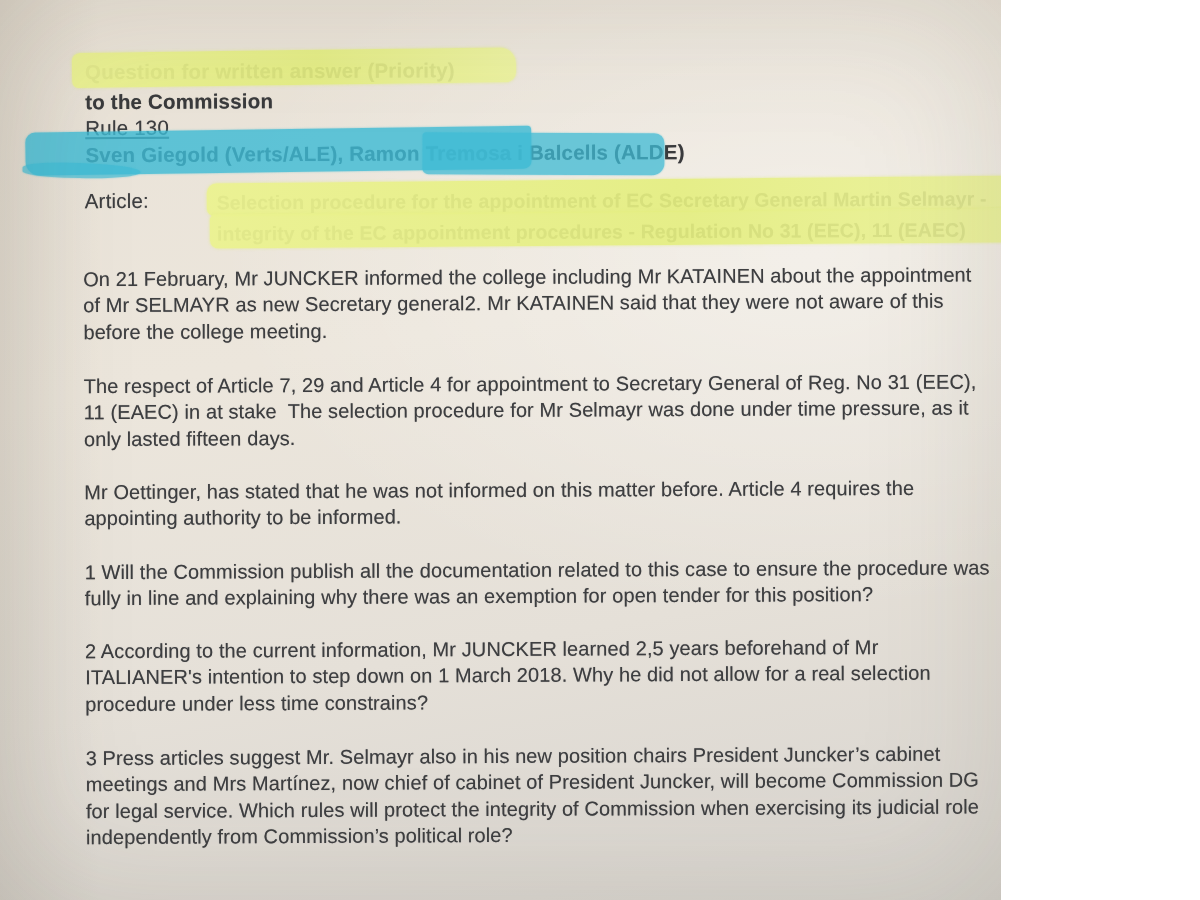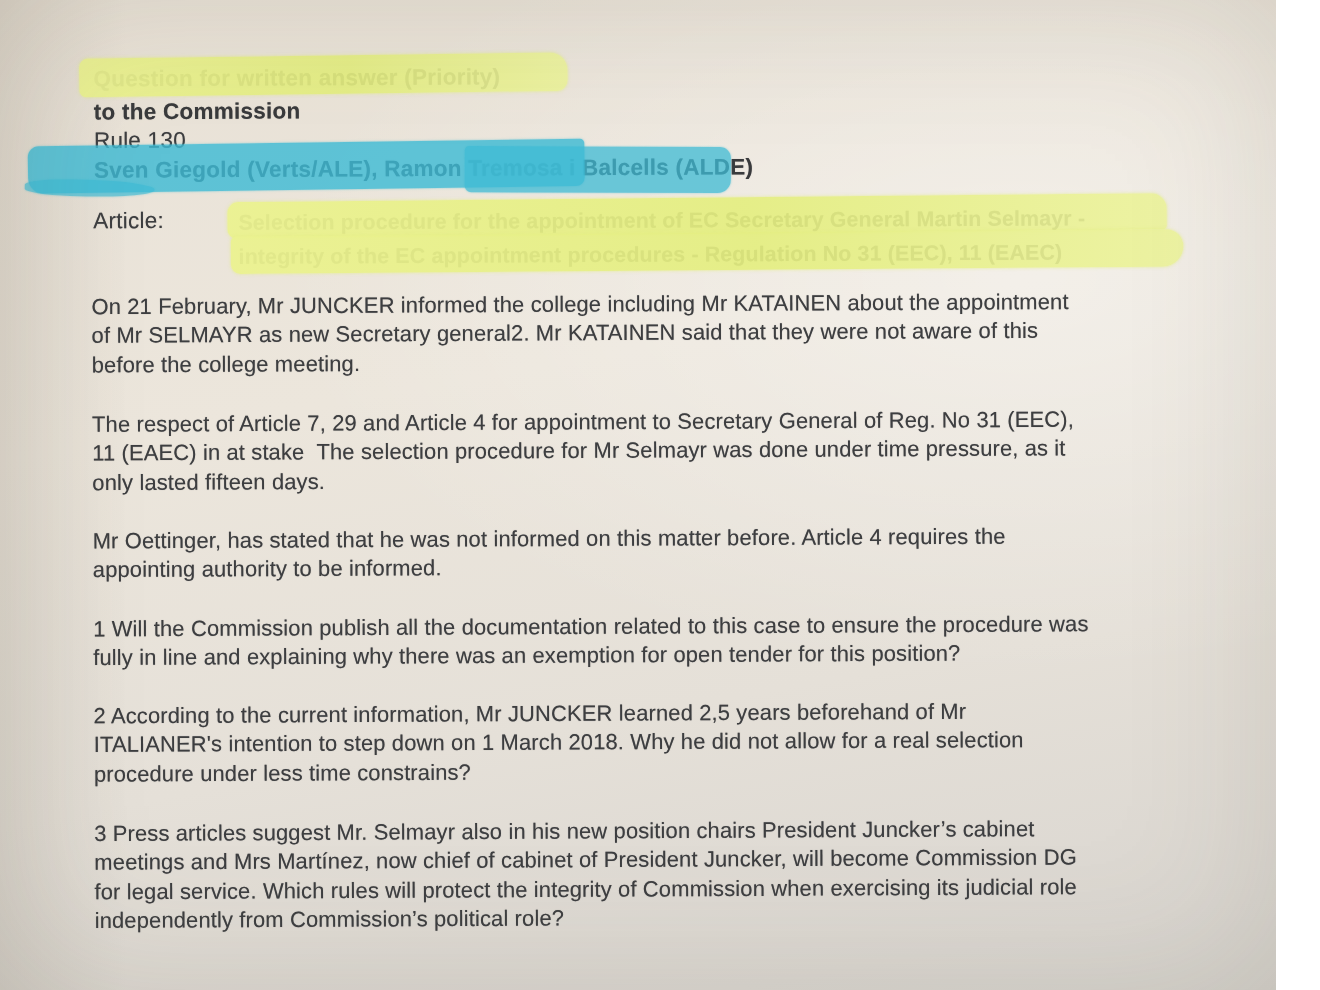--- a/index.html
+++ b/index.html
@@ -3,21 +3,21 @@
 <meta charset="utf-8">
 <style>
   html, body { margin: 0; padding: 0; }
   body {
     width: 1200px; height: 900px;
     overflow: hidden;
     font-family: "Liberation Sans", sans-serif;
   }
   .photo {
     position: relative;
-    width: 1160px; height: 900px;
+    width: 1001px; height: 900px;
     background:
       radial-gradient(95% 65% at 80% 28%, rgba(255,255,255,0.38), rgba(255,255,255,0) 62%),
       linear-gradient(90deg, rgba(105,95,80,0.10) 0%, rgba(105,95,80,0) 10%),
       linear-gradient(170deg, #e9e2d7 0%, #ece6dc 38%, #e5e0d8 68%, #dbd7d1 92%, #d7d4ce 100%);
     overflow: hidden;
   }
   .vignette {
     position: absolute; inset: 0; z-index: 5;
     pointer-events: none;
     box-shadow: inset 0 0 140px rgba(95,85,70,0.16);
@@ -55,21 +55,21 @@
 
     <div class="hl hl-yellow" style="left:74px; top:49px; width:444px; height:35px; transform:rotate(-0.45deg); border-radius:8px 16px 10px 6px;"></div>
     <div class="hl hl-yellow" style="left:208px; top:180px; width:854px; height:33px; transform:rotate(-0.25deg); border-radius:10px 14px 4px 8px;"></div>
     <div class="hl hl-yellow" style="left:211px; top:212px; width:866px; height:34px; transform:rotate(-0.15deg); border-radius:6px 18px 22px 10px;"></div>
     <div class="hl hl-blue" style="left:27px; top:128px; width:506px; height:43px; transform:rotate(-0.5deg); border-radius:10px 4px 8px 14px;"></div>
     <div class="hl hl-blue" style="left:24px; top:161px; width:118px; height:15px; transform:rotate(2deg); border-radius:45% 55% 60% 40%; opacity:0.85;"></div>
     <div class="hl hl-blue" style="left:424px; top:133px; width:242px; height:42px; transform:rotate(0.5deg); border-radius:4px 10px 12px 6px; opacity:0.92;"></div>
 
     <div class="txt hdr bold" style="left:87px; top:58px;">Question for written answer (Priority)</div>
     <div class="txt hdr bold" style="left:87px; top:88px;">to the Commission</div>
-    <div class="txt hdr" style="left:87px; top:114px;">Rule 130</div>
+    <div class="txt hdr" style="left:87px; top:114px;text-decoration:underline;">Rule 130</div>
     <div class="txt hdr bold" style="left:87px; top:141px;">Sven Giegold (Verts/ALE), Ramon Tremosa i Balcells (ALDE)</div>
 
     <div class="txt hdr" style="left:86px; top:187px;">Article:</div>
     <div class="txt subject-text bold" style="left:218px; top:186px;">Selection procedure for the appointment of EC Secretary General Martin Selmayr -
 integrity of the EC appointment procedures - Regulation No 31 (EEC), 11 (EAEC)</div>
 
     <div class="txt body-para" style="left:84px; top:264px;">On 21 February, Mr JUNCKER informed the college including Mr KATAINEN about the appointment
 of Mr SELMAYR as new Secretary general2. Mr KATAINEN said that they were not aware of this
 before the college meeting.</div>
     <div class="txt body-para" style="left:84px; top:371px;">The respect of Article 7, 29 and Article 4 for appointment to Secretary General of Reg. No 31 (EEC),

